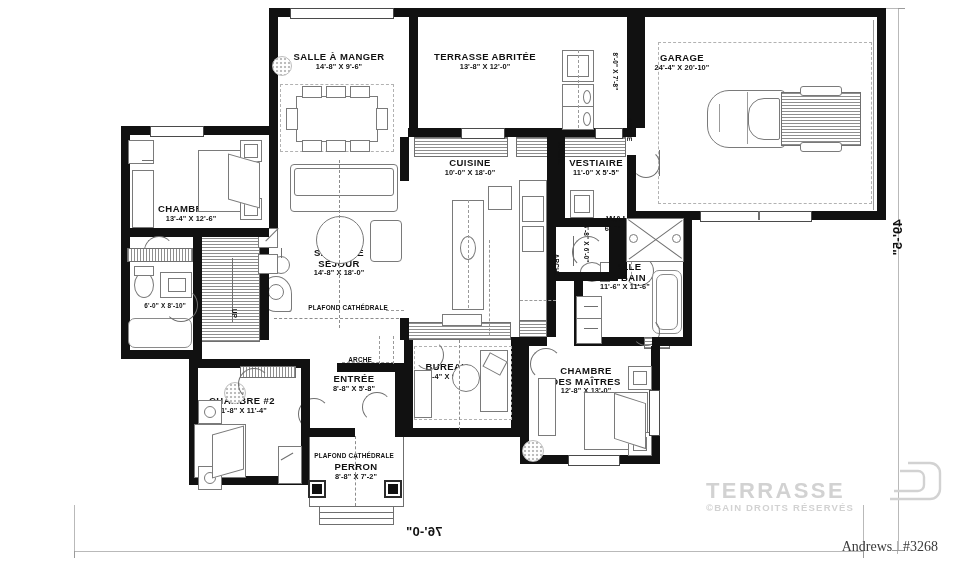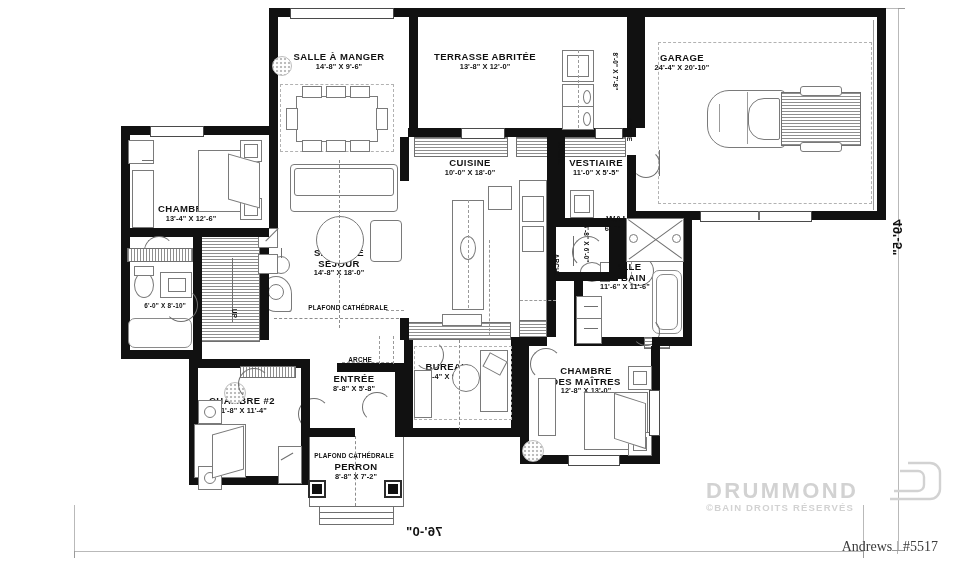--- a/index.html
+++ b/index.html
@@ -432,25 +432,25 @@
       <div class="dashv" style="left:470px;top:240px;height:96px;"></div>
       <div class="dash" style="left:404px;top:300px;width:36px;"></div>
       <div class="w" style="left:614px;top:363px;width:9px;height:9px;"></div>
       <div class="w" style="left:605px;top:428px;width:48px;height:9px;"></div>
       <div class="w" style="left:440px;top:428px;width:9px;height:9px;"></div>
     </div>
 
   </div>
 
   <div id="wm">
-    <div class="t2">DRUMMOND</div>
+    <div class="t2">TERRASSE</div>
     <div class="t3">©BAIN DROITS RÉSERVÉS</div>
     <svg width="64" height="44" viewBox="0 0 64 44">
       <path d="M30 4 h22 a10 10 0 0 1 10 10 v16 a10 10 0 0 1 -10 10 h-40" fill="none" stroke="#d2d2d2" stroke-width="2.4"></path>
       <path d="M22 12 h18 a6 6 0 0 1 6 6 v8 a6 6 0 0 1 -6 6 h-24" fill="none" stroke="#d2d2d2" stroke-width="2.4"></path>
     </svg>
   </div>
 
   <div id="caption">
-    <span>Andrews</span><span class="sep">|</span><span>#5517</span>
+    <span>Andrews</span><span class="sep">|</span><span>#3268</span>
   </div>
 
 </div>
 
 </body></html>

